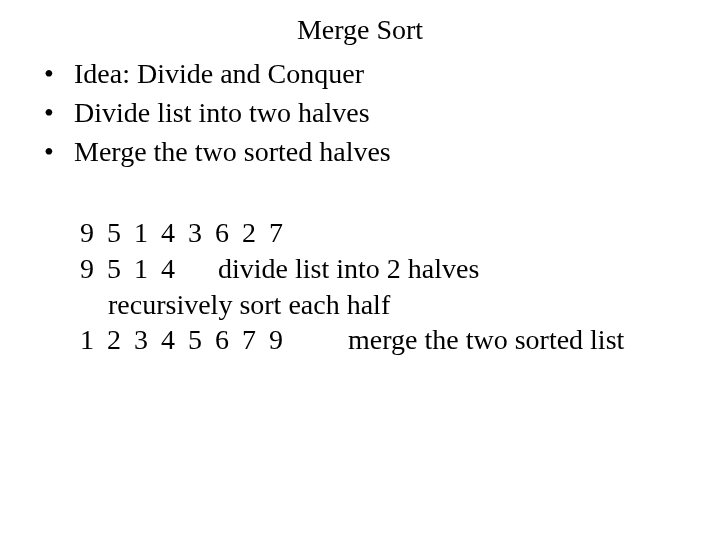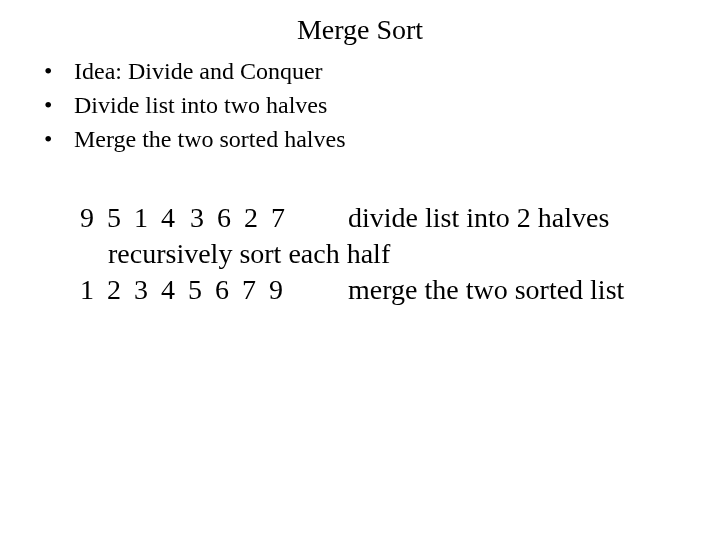--- a/index.html
+++ b/index.html
@@ -20,21 +20,21 @@
   .title {
     text-align: center;
     font-size: 28px;
     padding-top: 14px;
     padding-bottom: 10px;
   }
   .bullets {
     margin: 0 0 0 44px;
     padding: 0;
     list-style: none;
-    font-size: 24px;
+    font-size: 28px;
     line-height: 1.25;
   }
   .bullets li {
     position: relative;
     padding-left: 30px;
     margin-bottom: 4px;
   }
   .bullets li::before {
     content: "•";
     position: absolute;
@@ -76,24 +76,26 @@
   <div class="title">Merge Sort</div>
 
   <ul class="bullets">
     <li>Idea: Divide and Conquer</li>
     <li>Divide list into two halves</li>
     <li>Merge the two sorted halves</li>
   </ul>
 
   <div class="example">
 
+    <div class="row">
+      <span class="nums">9 5 1 4 3 6 2 7</span>
+    </div>
 
     <div class="row">
       <span class="nums left-nums">9 5 1 4</span>
-      <span class="nums right-nums">3 6 2 7</span>
       <span class="caption">divide list into 2 halves</span>
     </div>
 
     <div class="row">
       <span class="caption">recursively sort each half</span>
     </div>
 
     <div class="row">
       <span class="nums" style="width:240px; display:inline-block;">1 2 3 4 5 6 7 9</span>
       <span class="caption">merge the two sorted list</span>

